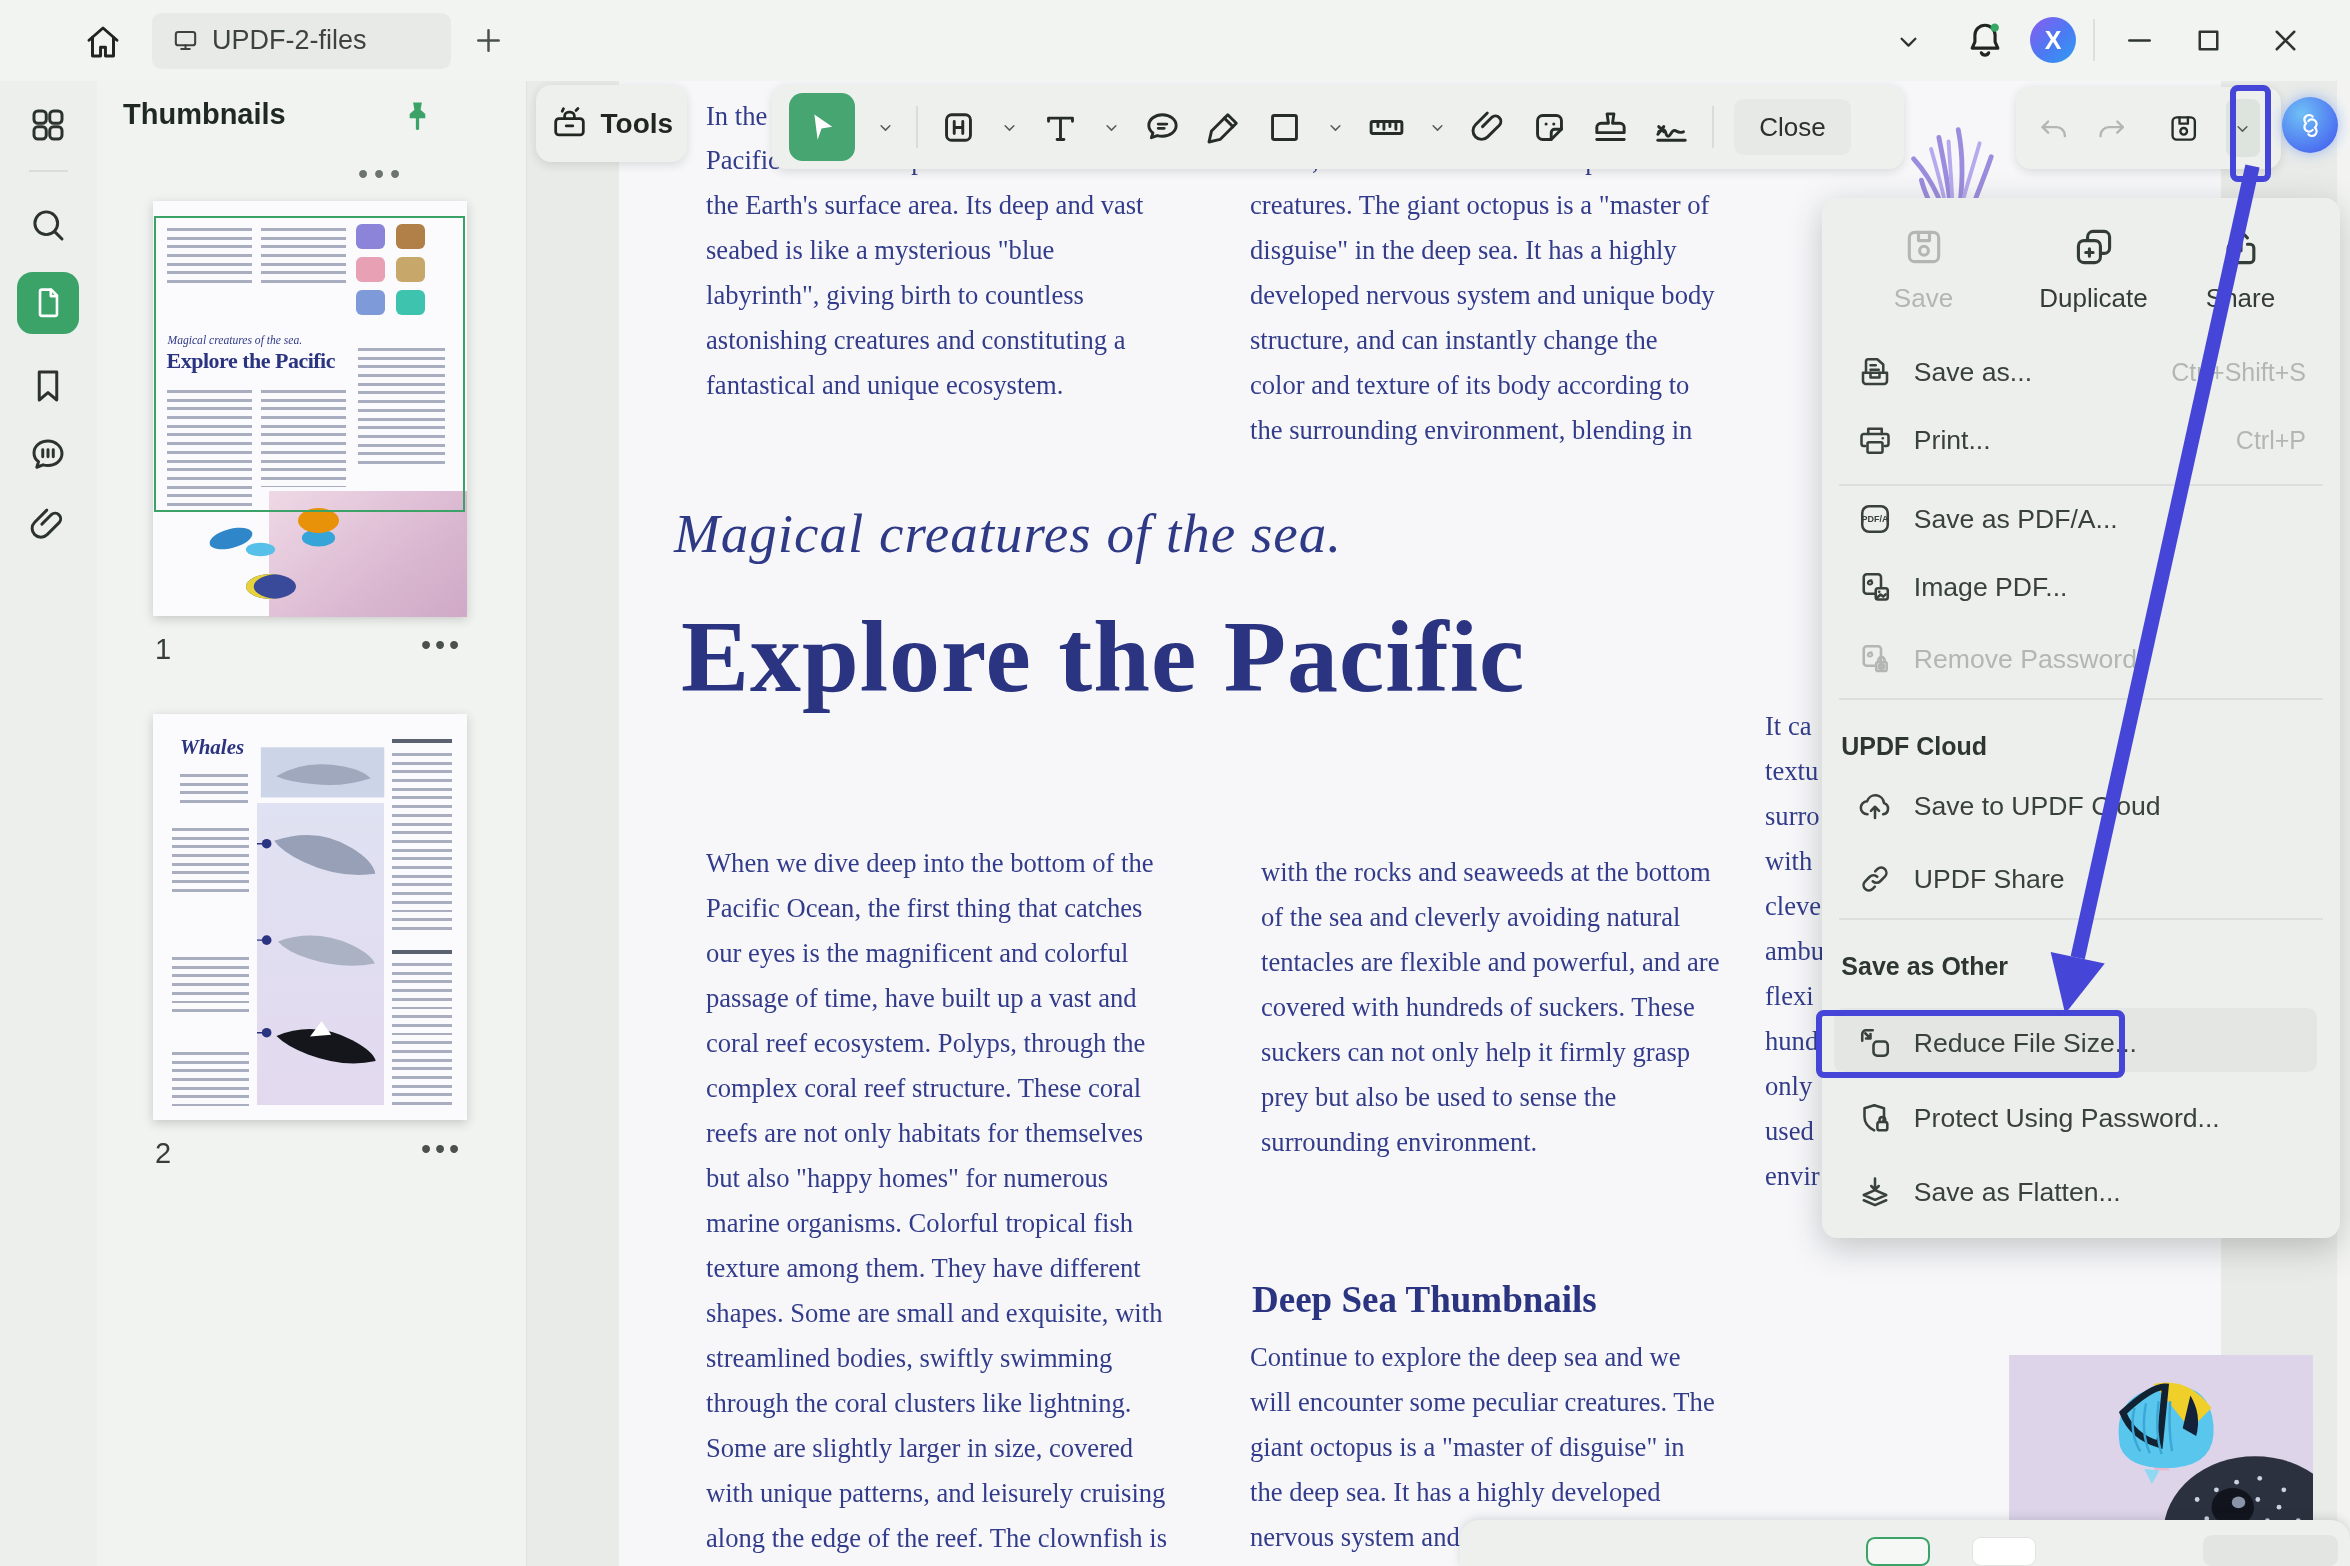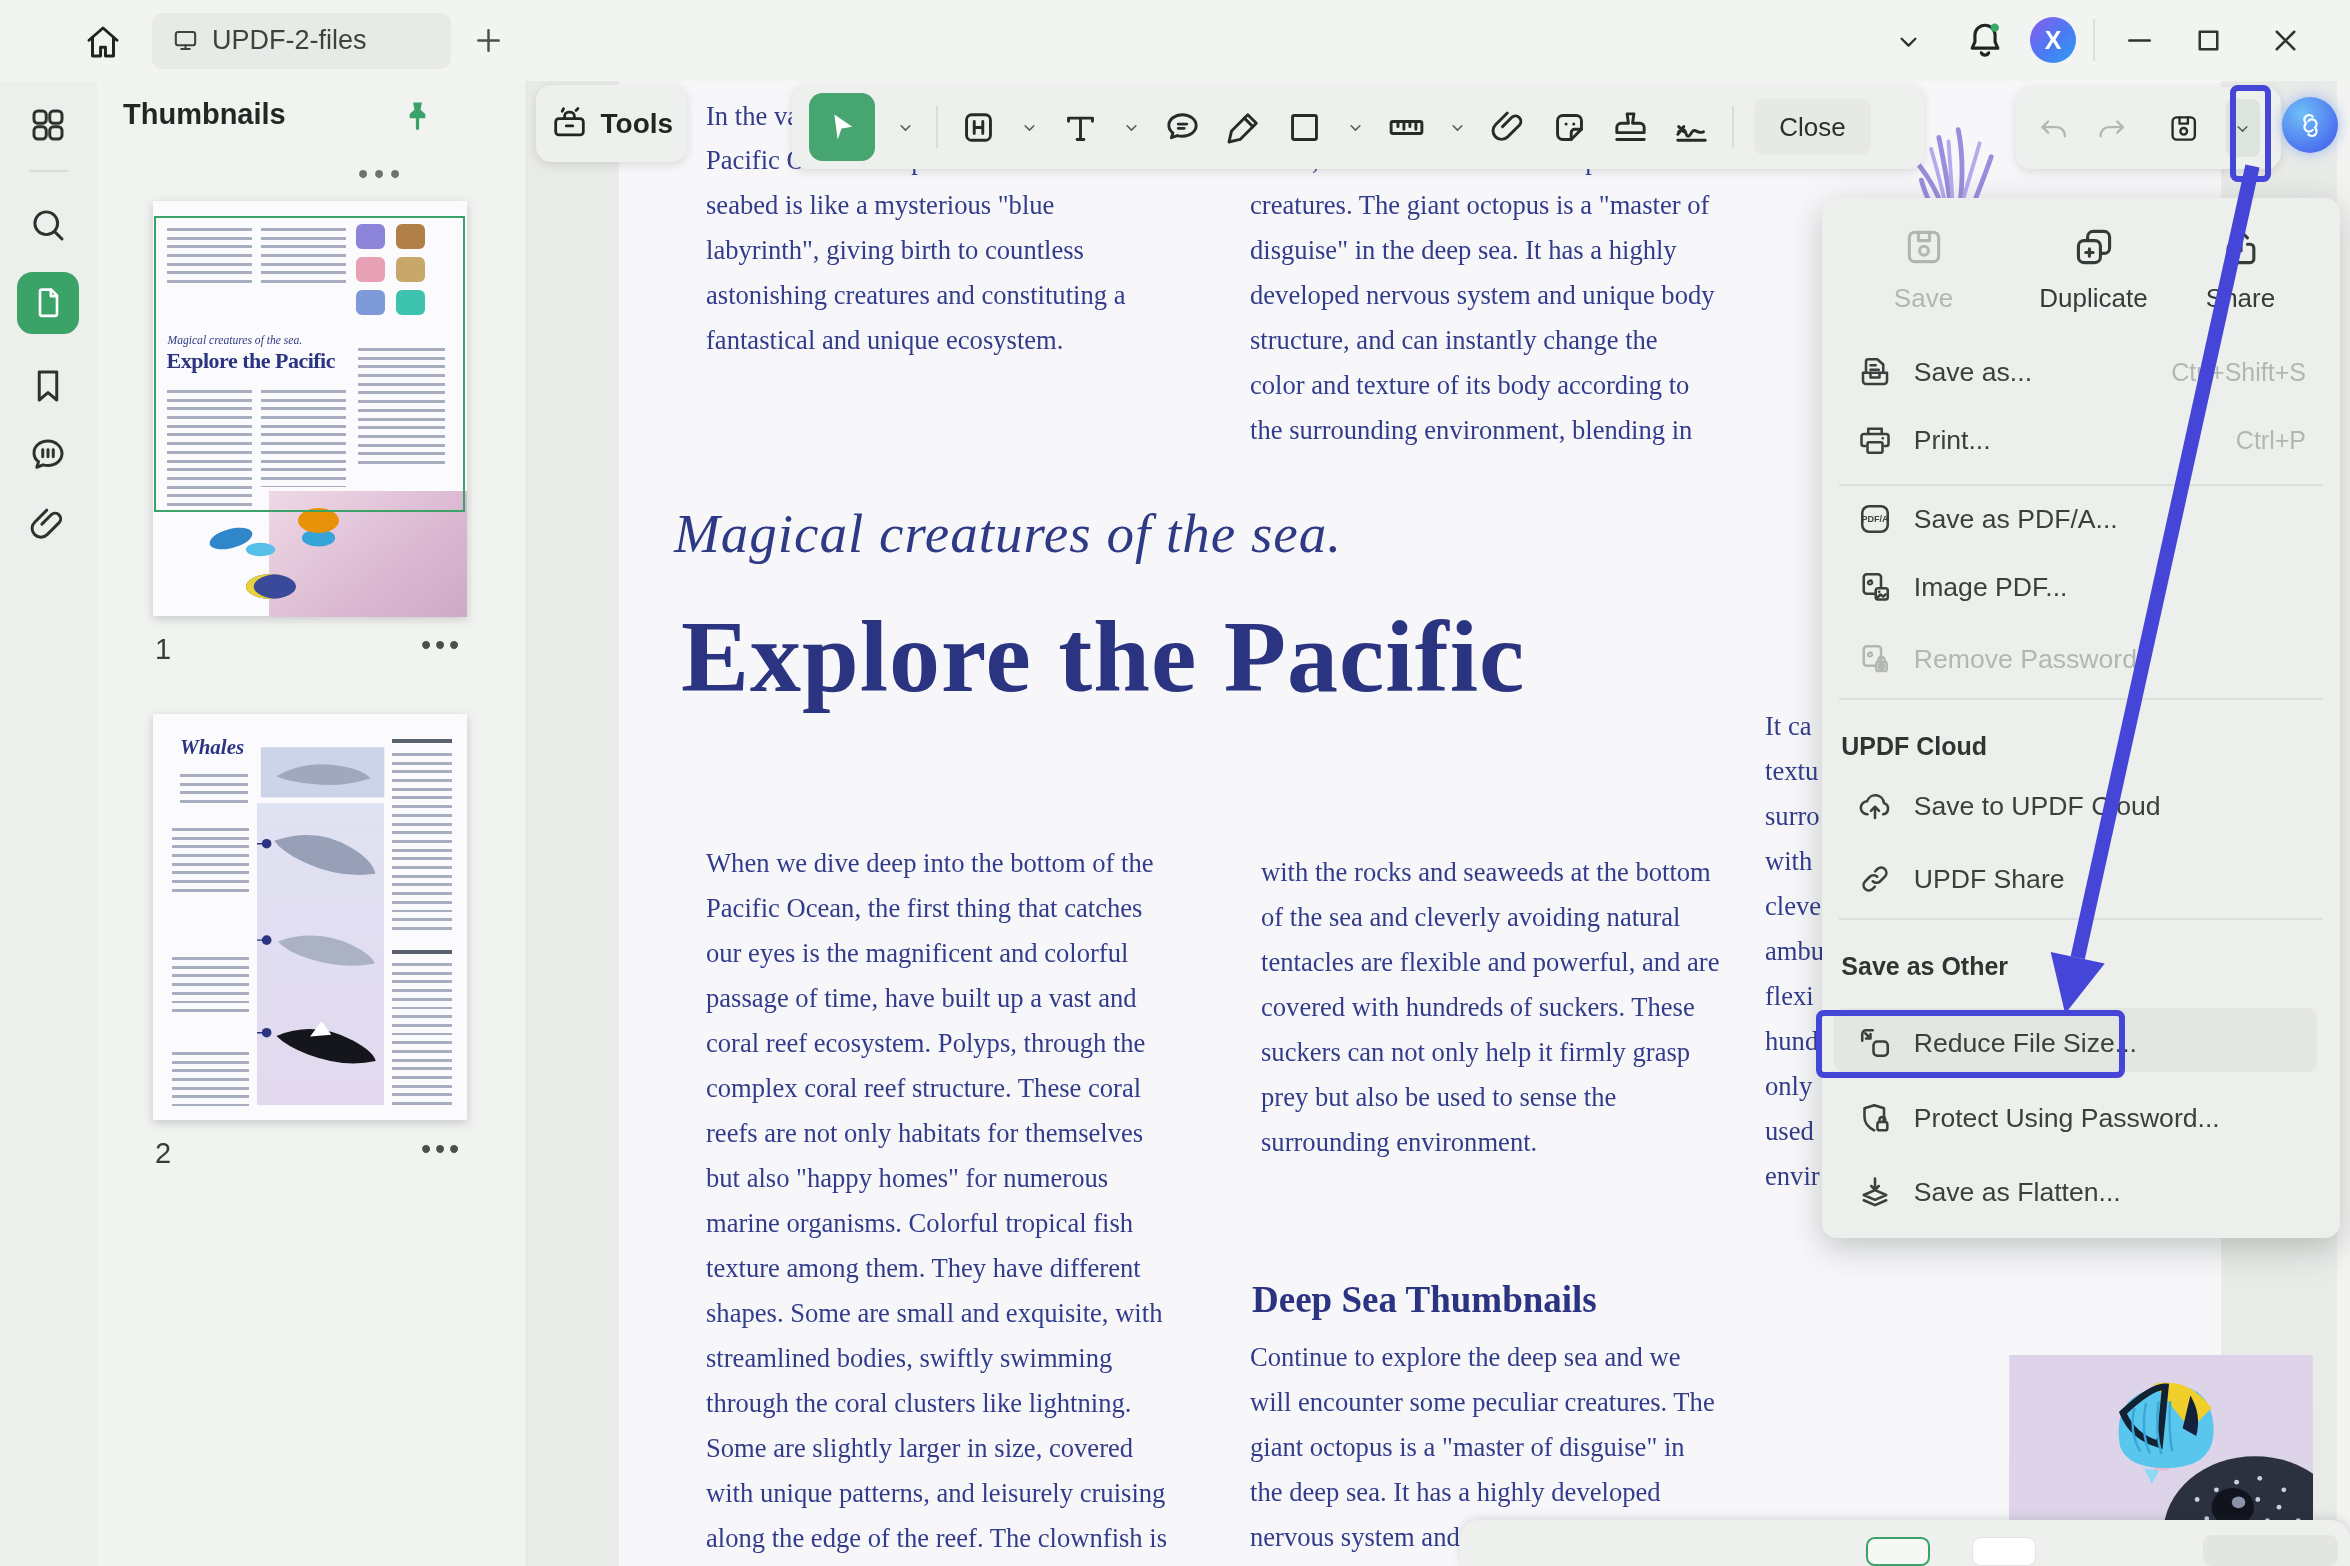--- a/index.html
+++ b/index.html
@@ -40,21 +40,21 @@
   .page{left:93px;top:-3.9px;width:1602px;height:1489px;background:#f7f7fa;z-index:1;}
   .serif{font-family:"Liberation Serif",serif;color:#323c8a;}
   .doccol{font-family:"Liberation Serif",serif;color:#323c8a;font-size:26.6px;line-height:45px;white-space:nowrap;}
   .kicker{font-style:italic;font-size:55px;letter-spacing:1px;color:#2f3a86;}
   .bigtitle{font-weight:bold;font-size:102px;letter-spacing:1px;color:#2b3480;}
   .deephead{font-weight:bold;font-size:37px;color:#2b3480;}
   .scrollstrip{left:2337px;top:81px;width:13.5px;height:1485px;background:#f3f4f2;z-index:5;}
   
   .pill{background:#eef0ed;border-radius:15.4px;box-shadow:0 2.9px 9.7px rgba(40,50,45,.14);z-index:50;}
   .toolsbtn{left:536px;top:85px;width:151px;height:77px;display:flex;align-items:center;justify-content:center;gap:11.6px;font-size:28px;font-weight:bold;color:#20271f;}
-  .maintb{left:792px;top:85px;width:1132px;height:84px;display:flex;align-items:center;padding:0 17.4px;box-sizing:border-box;gap:20px;color:#262d28;}
+  .maintb{left:772px;top:85px;width:1132px;height:84px;display:flex;align-items:center;padding:0 17.4px;box-sizing:border-box;gap:20px;color:#262d28;}
   .tbic{width:41px;height:41px;color:#262d28;}
   .chev{width:21px;height:21px;color:#555c57;}
   .tbdiv{width:1.9px;height:42px;background:#d9dcd8;}
   .selbtn{width:66px;height:68px;background:#46a570;border-radius:13.5px;display:flex;align-items:center;justify-content:center;}
   .selbtn .ic{width:39px;height:39px;}
   .closebtn{height:56px;padding:0 25px;background:#e7e9e6;border-radius:9.7px;display:flex;align-items:center;font-size:26px;color:#2a302b;}
   .righttb{left:2016px;top:87px;width:265px;height:82px;display:flex;align-items:center;gap:25px;padding:0 21px;box-sizing:border-box;}
   .dis{color:#b2b7b2;}
   .chevbox{width:42px;height:58px;background:#dde4dd;border-radius:7.7px;display:flex;align-items:center;justify-content:center;color:#3c433e;}
   .aibtn{left:2282px;top:97px;width:56px;height:56px;border-radius:50%;background:radial-gradient(circle at 35% 30%,#6fc0f6,#4b6ef0 75%);box-shadow:0 0 13.5px rgba(90,140,245,.55);z-index:55;display:flex;align-items:center;justify-content:center;}
@@ -84,20 +84,21 @@
 <body>
 
 <div id="screen">
 
   <div class="abs canvas">
     <div class="abs page">
 
       <div class="abs doccol" style="left:87px;top:16.4px;">In the va</div>
       <div class="abs doccol" style="left:87px;top:61px;">
           <div>Pacific Ocean occupies about one-third of</div>
+          <div>the Earth's surface area. Its deep and vast</div>
           <div>seabed is like a mysterious "blue</div>
           <div>labyrinth", giving birth to countless</div>
           <div>astonishing creatures and constituting a</div>
           <div>fantastical and unique ecosystem.</div>
         </div>
       <div class="abs doccol" style="left:631px;top:61px;">
           <div>ocean, we will encounter some peculiar</div>
           <div>creatures. The giant octopus is a "master of</div>
           <div>disguise" in the deep sea. It has a highly</div>
           <div>developed nervous system and unique body</div>

